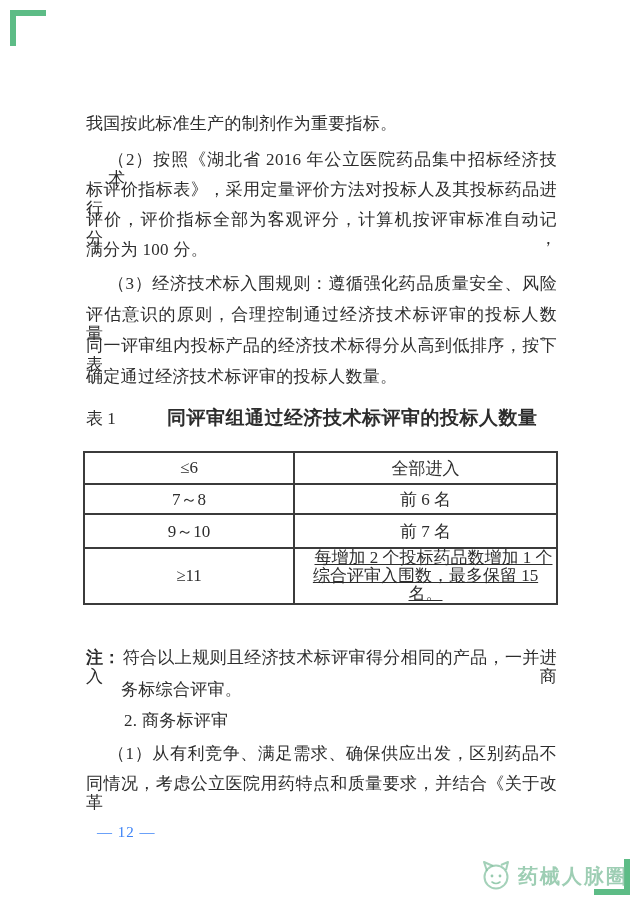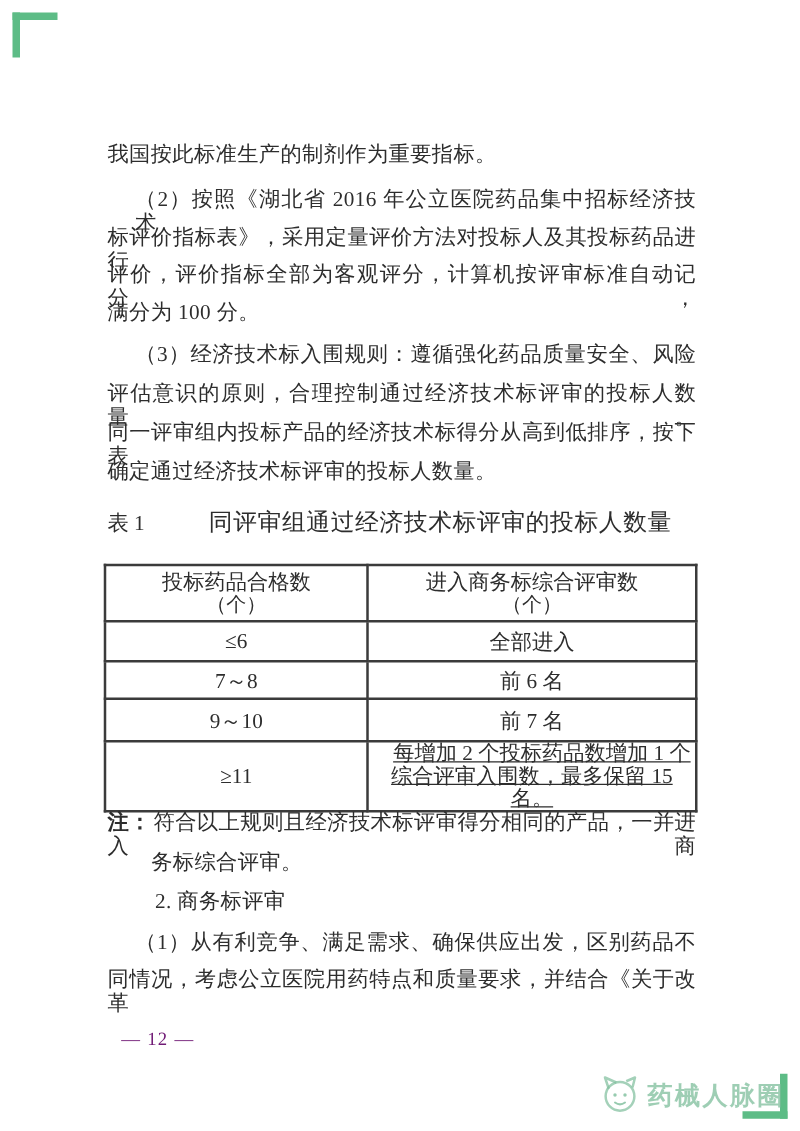--- a/index.html
+++ b/index.html
@@ -10,21 +10,21 @@
   .line{
     position:absolute;font-size:17px;line-height:19px;white-space:nowrap;
     letter-spacing:0.3px;
   }
   .just{
     white-space:normal;text-align:justify;text-align-last:justify;
     -moz-text-align-last:justify;text-justify:inter-character;
   }
   .caption-label{position:absolute;font-size:17px;text-align:center;}
   .caption-title{
-    position:absolute;font-size:19px;font-weight:400;letter-spacing:0.5px;
+    position:absolute;font-size:19px;font-weight:700;letter-spacing:0.5px;
     font-family:"Liberation Sans","DejaVu Sans",sans-serif;
   }
   table.tbl{
     position:absolute;left:83px;top:451px;width:473px;
     border-collapse:collapse;table-layout:fixed;
   }
   table.tbl td,table.tbl th{
     border:2px solid #3b3b3b;text-align:center;vertical-align:middle;
     font-size:17px;font-weight:400;color:#2d2d2d;padding:0;
   }
@@ -32,21 +32,21 @@
   .unit-line{line-height:18px;font-size:16px;}
   td.wide-note{
     text-align:justify;text-indent:16px;font-size:15.5px;line-height:18px;
     padding:2px 3px 2px 2px;
     text-decoration:underline;
   }
   .note-prefix{
     font-weight:700;font-family:"Liberation Sans","DejaVu Sans",sans-serif;
     margin-right:2px;
   }
-  .pageno{position:absolute;font-size:15px;letter-spacing:1px;color:#701a75;}
+  .pageno{position:absolute;font-size:15px;letter-spacing:1px;color:#3b82f6;}
   .corner{position:absolute;width:30px;height:30px;opacity:0.9;}
   .corner.tl{left:10px;top:10px;border-top:6px solid #4cb579;border-left:6px solid #4cb579;}
   .corner.br{right:10px;bottom:10px;border-bottom:6px solid #4cb579;border-right:6px solid #4cb579;}
   .watermark{
     position:absolute;left:518px;top:863px;font-size:20px;letter-spacing:2px;
     color:rgba(125,190,155,0.75);
     font-family:"Liberation Sans","DejaVu Sans",sans-serif;white-space:nowrap;font-weight:bold;
   }
   .wm-logo{position:absolute;left:480px;top:859px;width:32px;height:32px;}
 </style>
@@ -70,30 +70,20 @@
 
   <div class="caption-label" style="left:86px;top:407px;">表 1</div>
   <div class="caption-title" style="left:167px;top:405px;">同评审组通过经济技术标评审的投标人数量</div>
 
   <table class="tbl">
     <colgroup>
         <col style="width:210px">
         <col style="width:263px">
       </colgroup>
     <tbody>
-        <tr style="height:45px;">
-      <th>
-        <div class="hdr-line">投标药品合格数</div>
-        <div class="unit-line">（个）</div>
-      </th>
-      <th>
-        <div class="hdr-line">进入商务标综合评审数</div>
-        <div class="unit-line">（个）</div>
-      </th>
-    </tr>
     <tr style="height:32px;">
       <td>≤6</td>
       <td>全部进入</td>
     </tr>
     <tr style="height:30px;">
       <td>7～8</td>
       <td>前 6 名</td>
     </tr>
     <tr style="height:34px;">
       <td>9～10</td>

